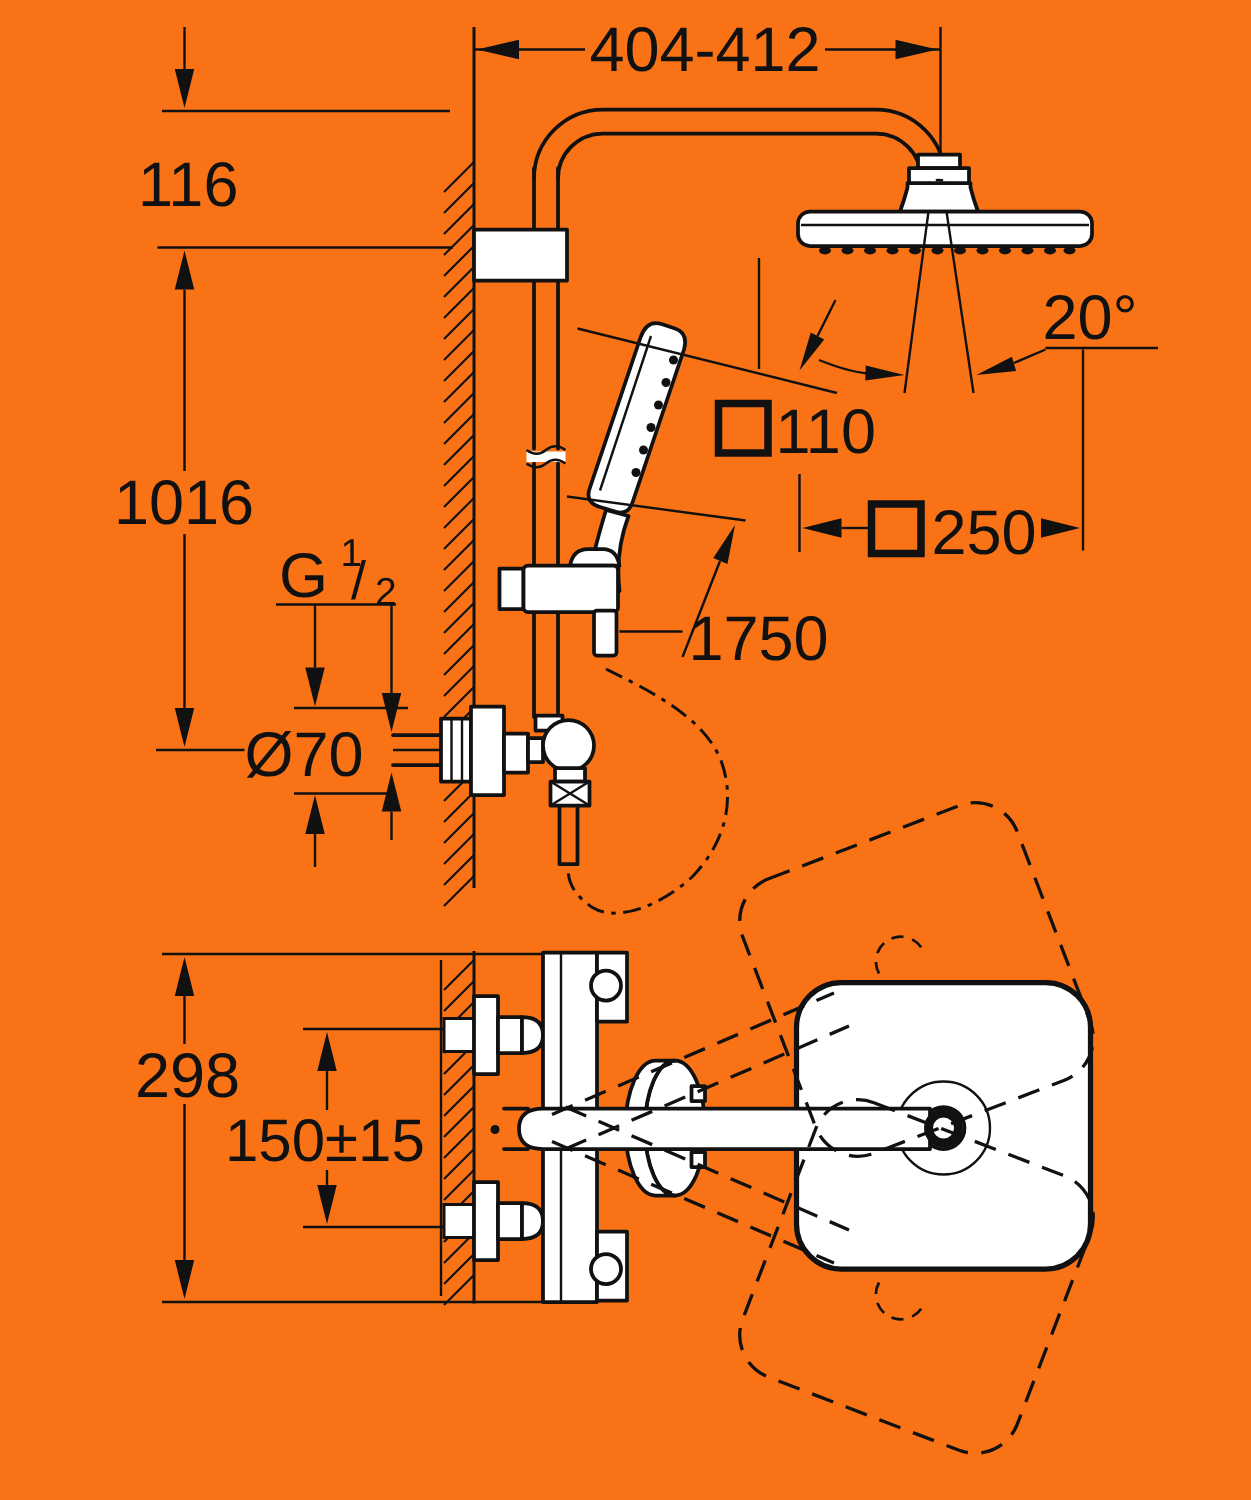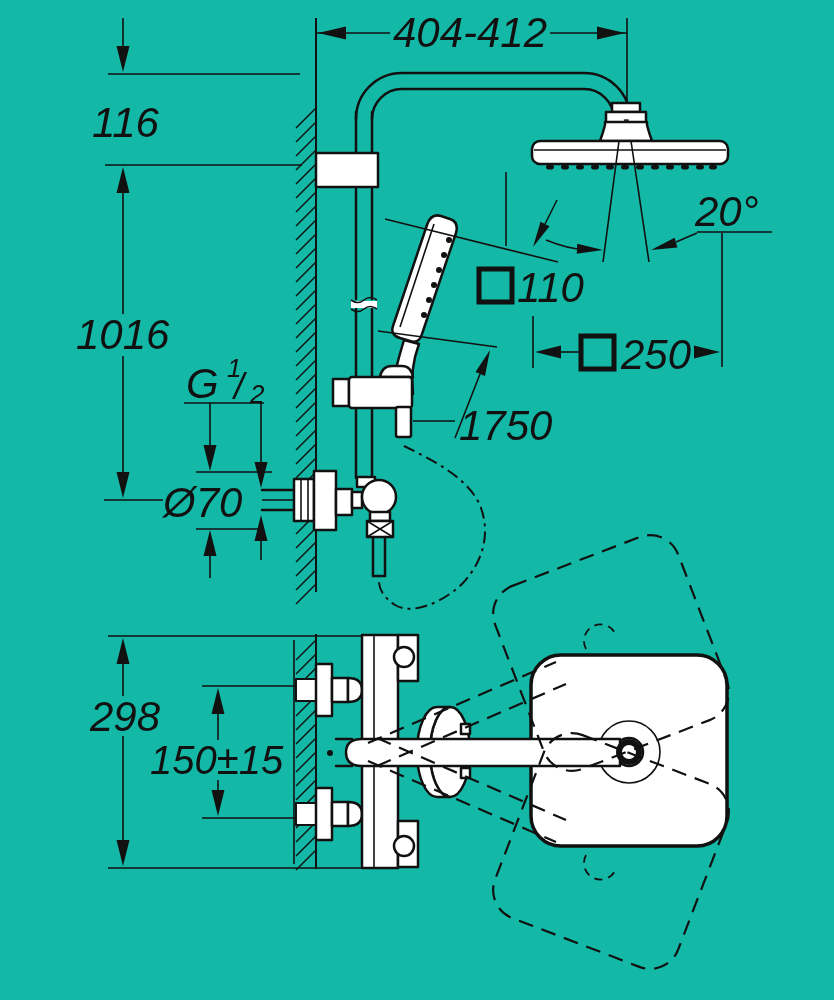--- a/index.html
+++ b/index.html
@@ -1,17 +1,17 @@
 <!DOCTYPE html>
 <html><head>
 <meta charset="utf-8">
 <style>
   html,body{margin:0;padding:0;background:#fff;}
-  .stage{position:relative;width:834px;height:1000px;background:#14b8a6;overflow:hidden;
-         font-family:"Liberation Sans", sans-serif;font-style:italic;}
+  .stage{position:relative;width:834px;height:1000px;background:#f97316;overflow:hidden;
+         font-family:"Liberation Sans", sans-serif;}
   svg{display:block;}
   text{fill:#111;font-family:"Liberation Sans", sans-serif;}
   .ol{stroke:#111;stroke-width:2.5;fill:none;stroke-linecap:round;stroke-linejoin:round;}
   .olw{stroke:#111;stroke-width:2.5;fill:#fff;stroke-linejoin:round;}
   .thin{stroke:#111;stroke-width:1.6;fill:none;}
   .hatch{stroke:#111;stroke-width:1.4;fill:none;}
   .dim{stroke:#111;stroke-width:1.6;fill:none;}
   .arr{fill:#111;stroke:none;}
   .dash{stroke:#111;stroke-width:2.2;fill:none;stroke-dasharray:15 9;stroke-linecap:butt;}
   .dashdot{stroke:#111;stroke-width:2;fill:none;stroke-dasharray:12 5 3 5;}

